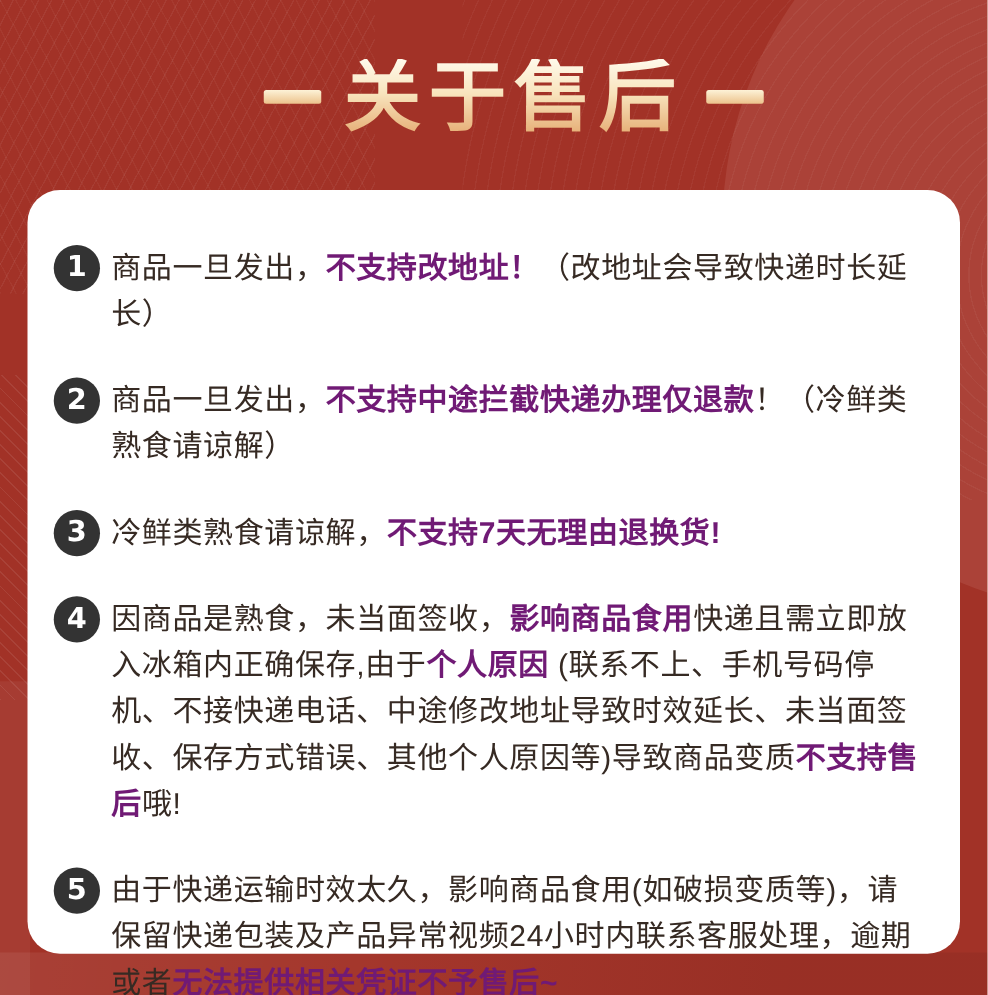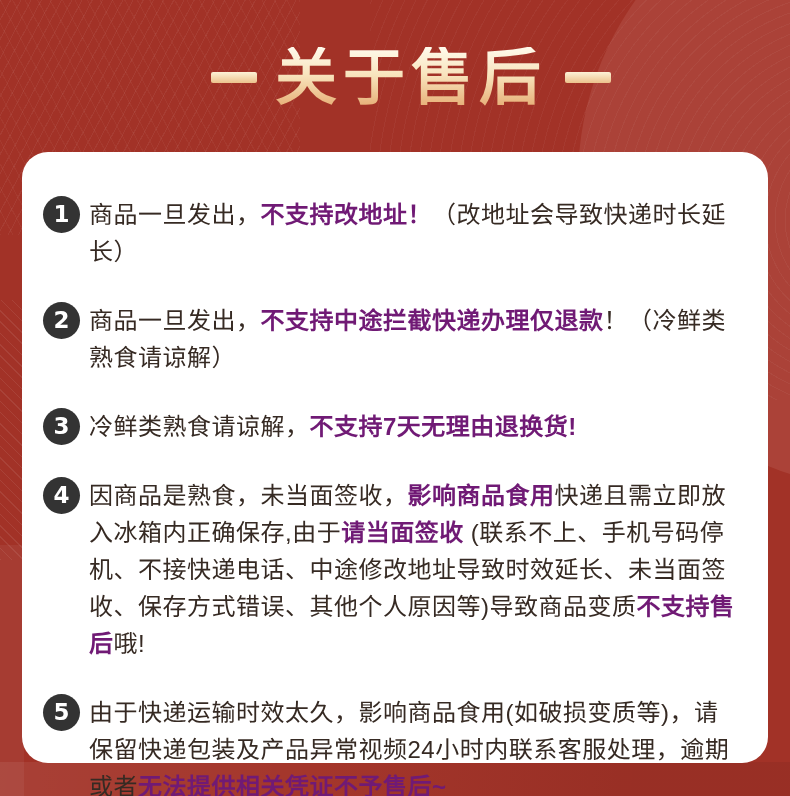--- a/index.html
+++ b/index.html
@@ -121,21 +121,21 @@
     <div class="item-text"><span class="seg">商品一旦发出，</span><span class="seg red">不支持中途拦截快递办理仅退款</span><span class="seg">！（冷鲜类熟食请谅解）</span></div>
   </div>
 
   <div class="item">
     <div class="badge">3</div>
     <div class="item-text"><span class="seg">冷鲜类熟食请谅解，</span><span class="seg red">不支持7天无理由退换货!</span></div>
   </div>
 
   <div class="item">
     <div class="badge">4</div>
-    <div class="item-text"><span class="seg">因商品是熟食，未当面签收，</span><span class="seg red">影响商品食用</span><span class="seg">快递且需立即放入冰箱内正确保存,由于</span><span class="seg red">请当面签收</span><span class="seg"> (联系不上、手机号码停机、不接快递电话、中途修改地址导致时效延长、未当面签收、保存方式错误、其他个人原因等)导致商品变质</span><span class="seg red">不支持售后</span><span class="seg">哦!</span></div>
+    <div class="item-text"><span class="seg">因商品是熟食，未当面签收，</span><span class="seg red">影响商品食用</span><span class="seg">快递且需立即放入冰箱内正确保存,由于</span><span class="seg red">个人原因</span><span class="seg"> (联系不上、手机号码停机、不接快递电话、中途修改地址导致时效延长、未当面签收、保存方式错误、其他个人原因等)导致商品变质</span><span class="seg red">不支持售后</span><span class="seg">哦!</span></div>
   </div>
 
   <div class="item">
     <div class="badge">5</div>
     <div class="item-text"><span class="seg">由于快递运输时效太久，影响商品食用(如破损变质等)，请保留快递包装及产品异常视频24小时内联系客服处理，逾期或者</span><span class="seg red">无法提供相关凭证不予售后~</span></div>
   </div>
 </div>
   </div>
 
 </div>

